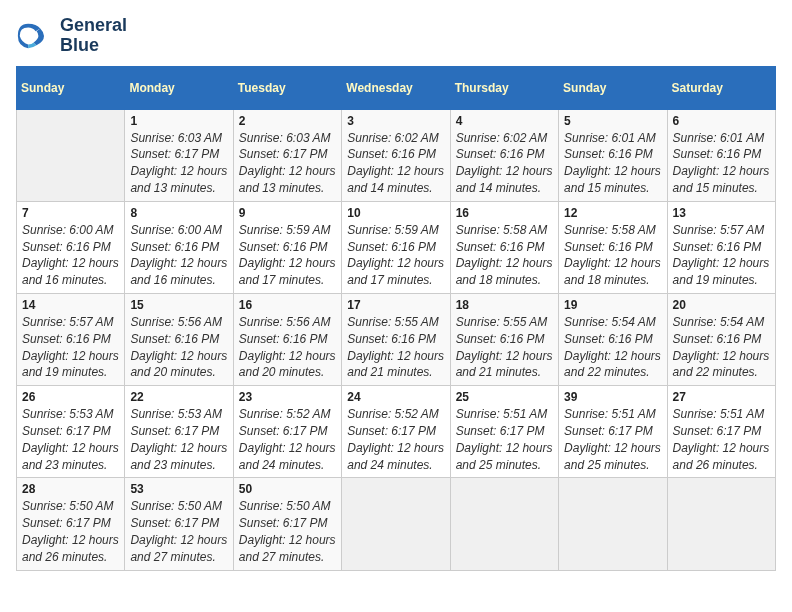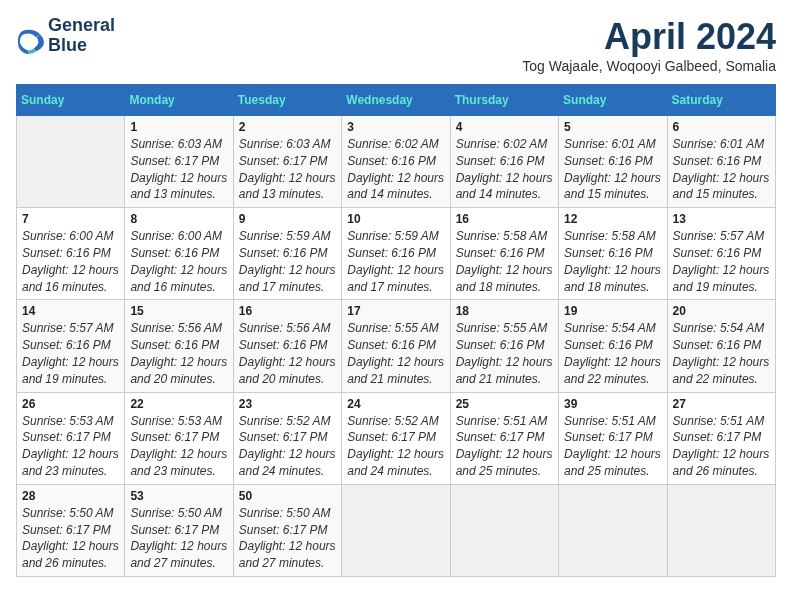--- a/index.html
+++ b/index.html
@@ -11,22 +11,22 @@
       padding: 16px;
     }
     .header {
       display: flex;
       justify-content: space-between;
       align-items: flex-start;
       margin-bottom: 10px;
     }
     .logo {
       display: flex;
-      align-items: flex-end;
-      gap: 4px;
+      align-items: center;
+      gap: 16px;
     }
     .logo-text {
       font-size: 18px;
       font-weight: bold;
       color: #1a3a5c;
       line-height: 1.1;
     }
     .logo-text span {
       display: block;
     }
@@ -46,22 +46,22 @@
       font-size: 14px;
       color: #333;
     }
     table {
       width: 100%;
       border-collapse: collapse;
       font-size: 11px;
     }
     thead tr th {
       background-color: #2a6ebb;
-      color: #5eead4;
-      padding: 8px 4px;
+      color: #fef9c3;
+      padding: 14px 4px;
       text-align: left;
       font-size: 12px;
       font-weight: bold;
       border: 1px solid #2a6ebb;
     }
     tbody tr td {
       border: 1px solid #ccc;
       vertical-align: top;
       padding: 4px 5px;
       min-height: 80px;
@@ -97,24 +97,20 @@
     <svg class="logo-icon" viewBox="0 0 30 30" xmlns="http://www.w3.org/2000/svg">
       <path d="M4 15 Q4 6 13 6 Q18 6 21 10 L26 7 Q22 2 13 2 Q2 2 2 15 Q2 26 13 28 L13 24 Q6 22 4 15Z" fill="#2a6ebb"></path>
       <path d="M13 24 L13 28 Q18 28 22 25 L19 22 Q17 24 13 24Z" fill="#4aabdb"></path>
       <path d="M22 25 L19 22 Q24 18 24 15 Q24 12 22 10 L26 7 Q30 11 30 15 Q30 21 22 25Z" fill="#2a6ebb"></path>
     </svg>
     <div class="logo-text">
       <span>General</span>
       <span>Blue</span>
     </div>
   </div>
-  <div class="title-block">
-    <div class="month-title">April 2024</div>
-    <div class="subtitle">Tog Wajaale, Woqooyi Galbeed, Somalia</div>
-  </div>
 </div>
 
 <table>
   <thead>
     <tr>
     <th>Sunday</th>
         <th>Monday</th>
         <th>Tuesday</th>
         <th>Wednesday</th>
         <th>Thursday</th>

